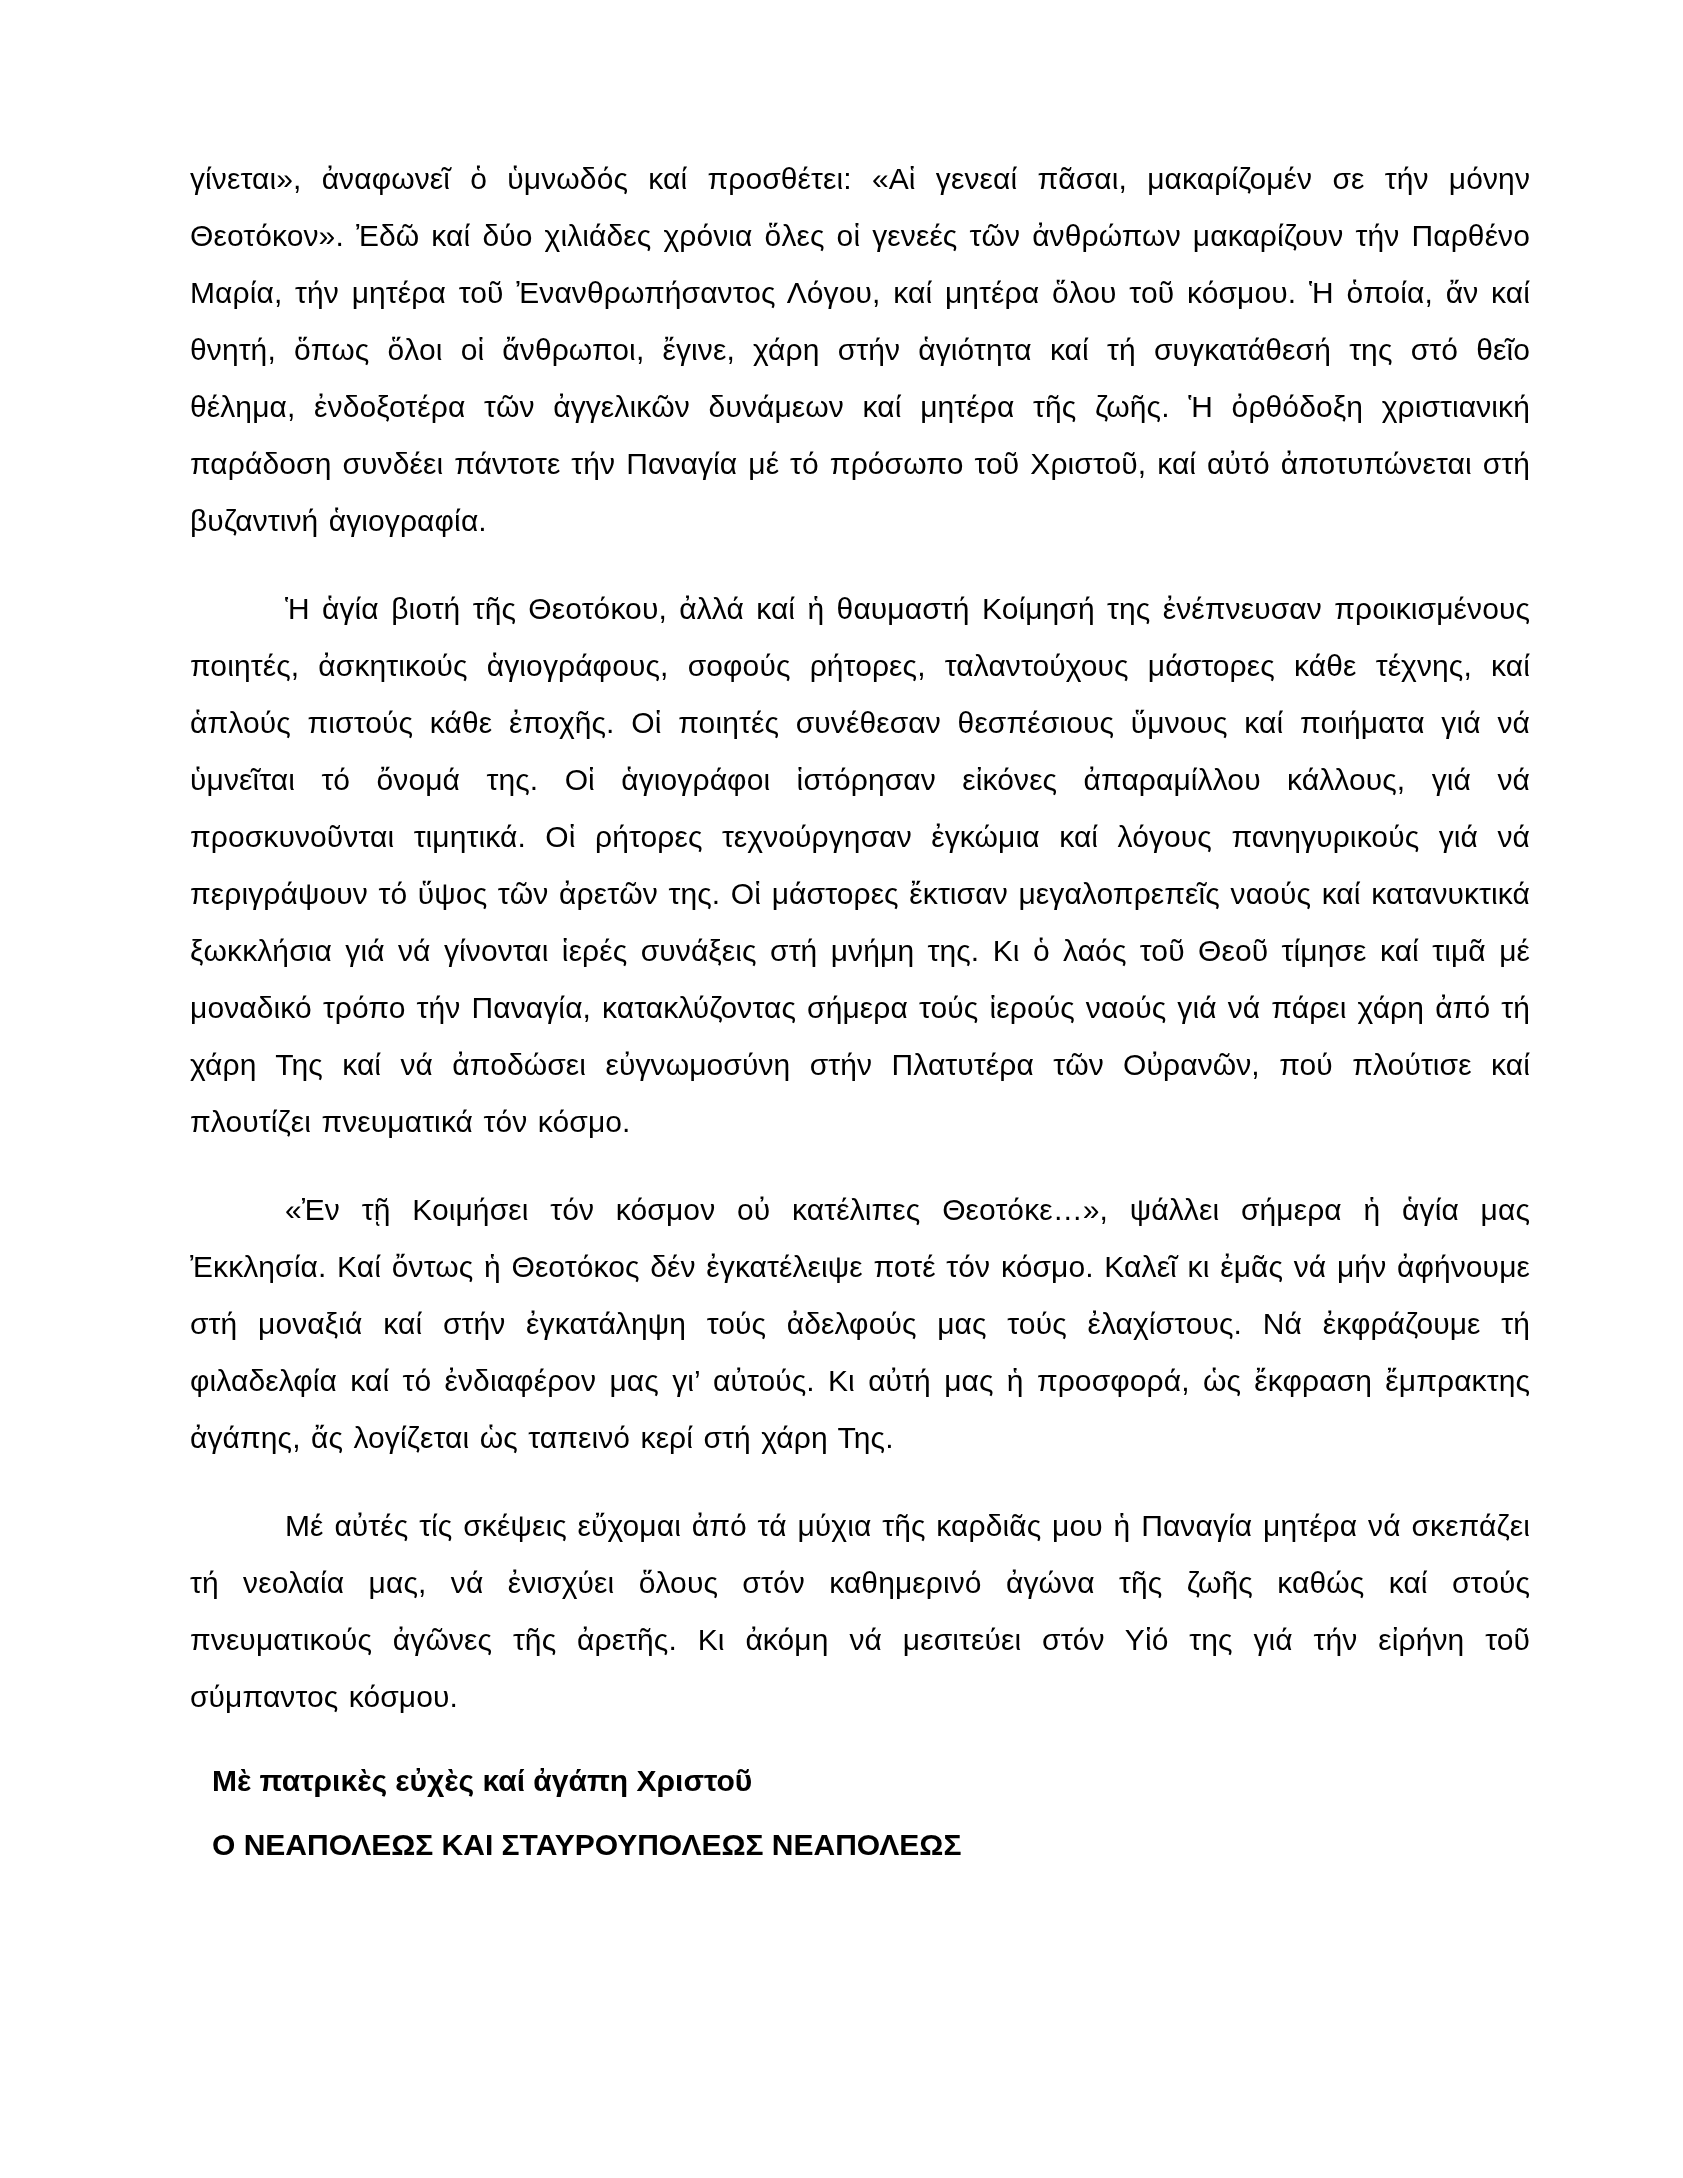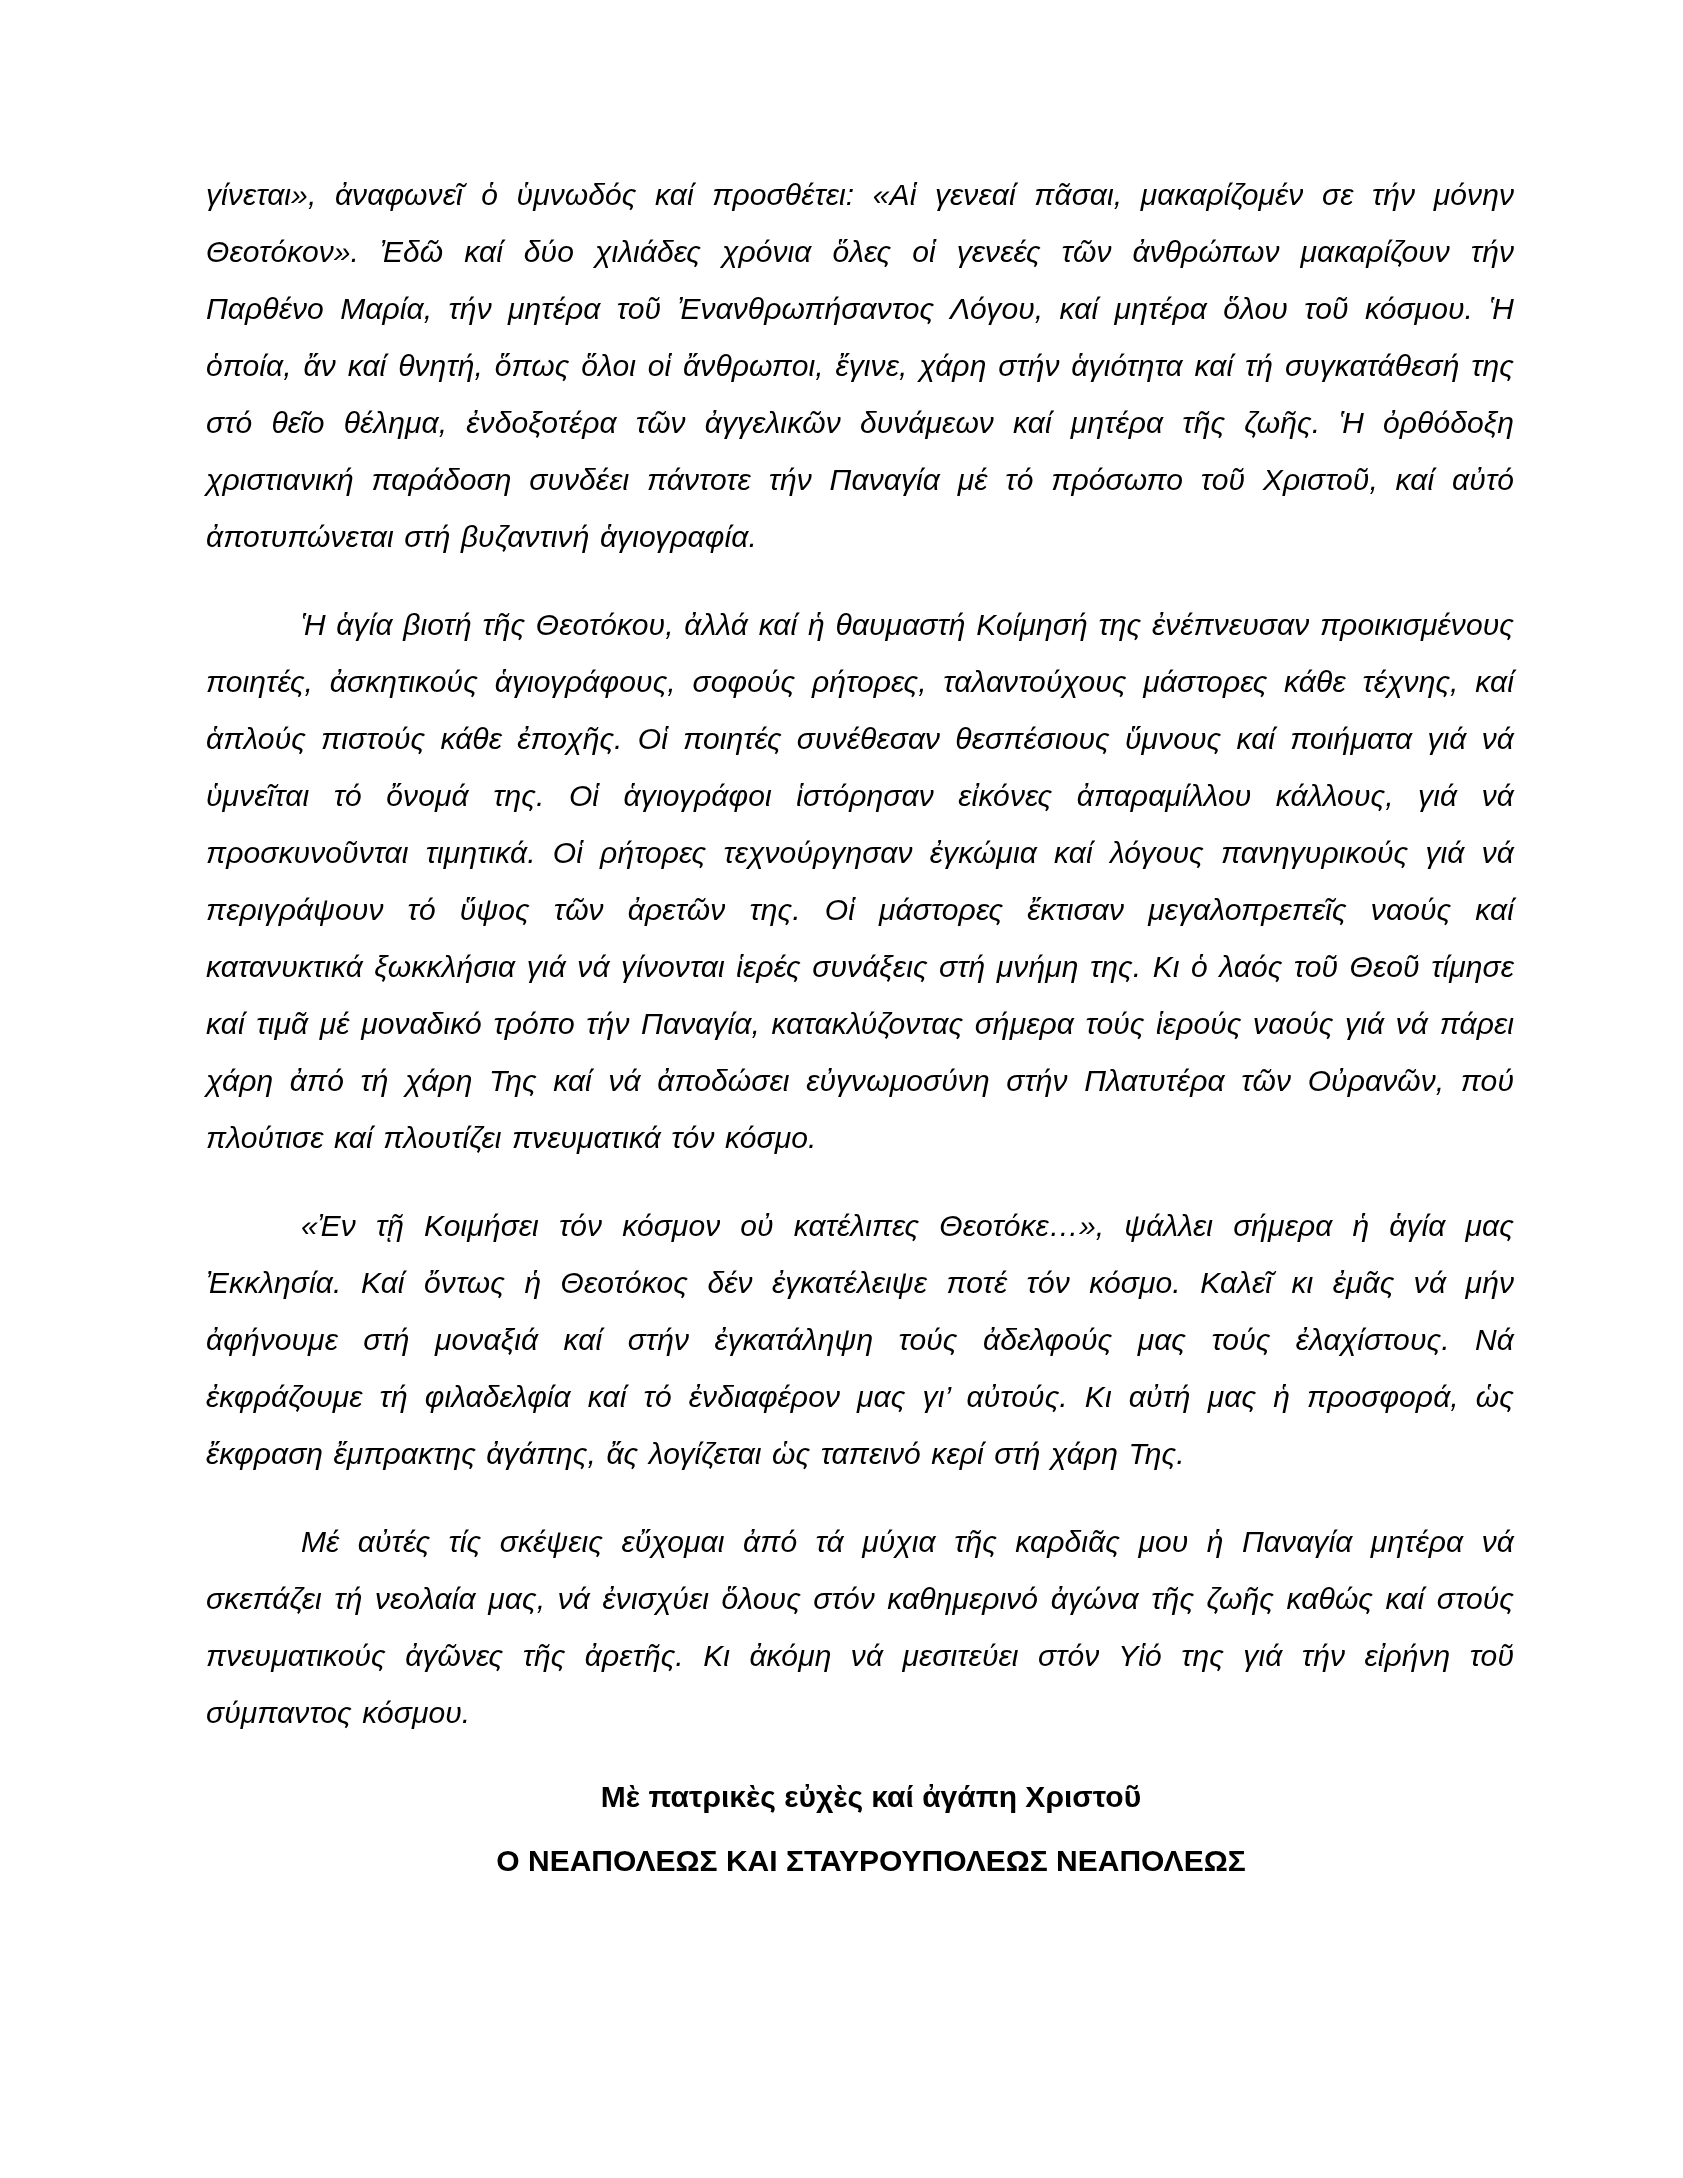--- a/index.html
+++ b/index.html
@@ -15,38 +15,36 @@
       color: #000000;
       font-family: "Liberation Sans", sans-serif;
     }
     .page {
       position: absolute;
       left: 190px;
       top: 150px;
       width: 1340px;
     }
     .para {
-      margin: 16px;
+      margin: 0;
       font-size: 30px;
       line-height: 57px;
       text-align: justify;
       text-align-last: left;
       letter-spacing: 0.1px;
       word-spacing: 2px;
-      font-style: italic;
     }
     .para + .para {
       margin-top: 31px;
     }
     .para.indent {
       text-indent: 95px;
     }
     .signature {
       margin-top: 28px;
-      text-align: center;
       font-weight: bold;
       font-size: 30px;
       line-height: 56px;
       padding-left: 22px;
     }
     .signature .sig-line {
       display: block;
     }
     .signature .sig-line.name {
       margin-top: 8px;

